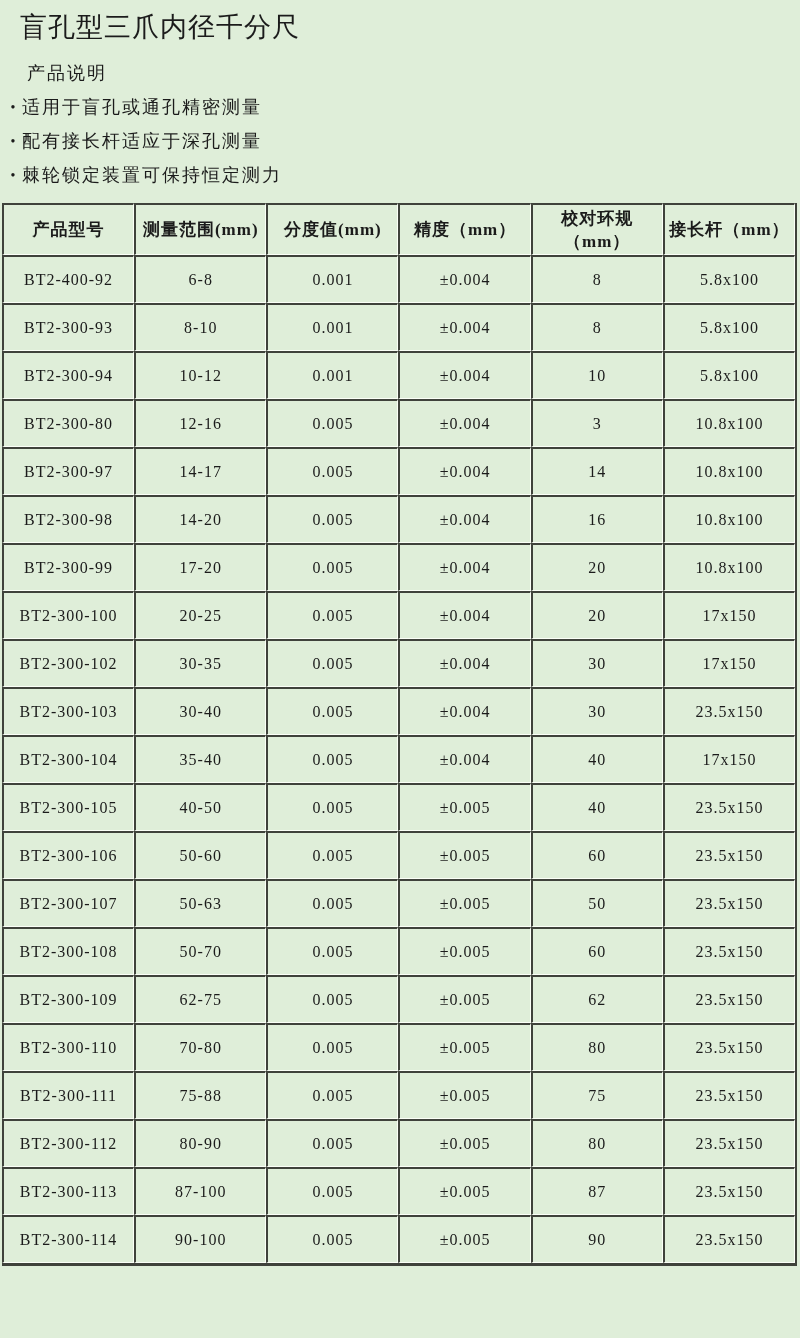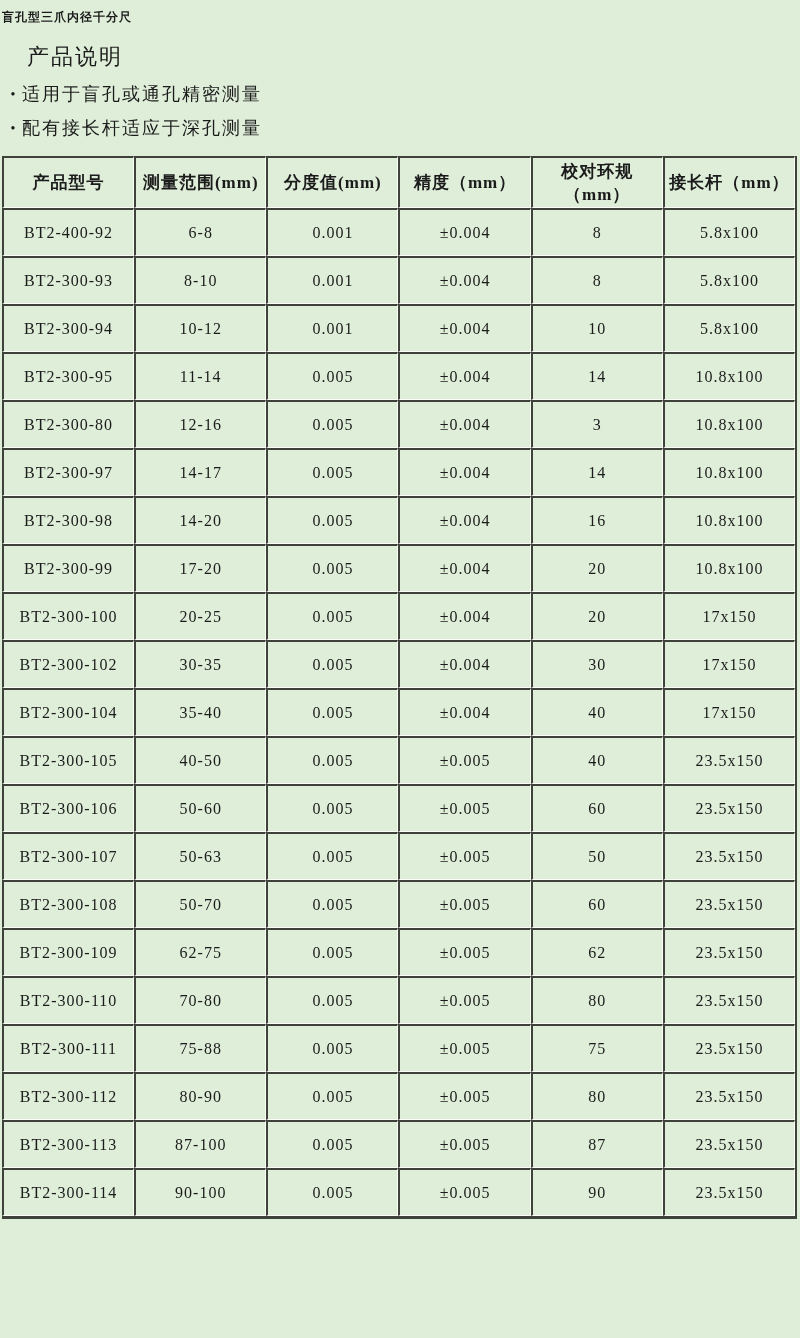--- a/index.html
+++ b/index.html
@@ -10,28 +10,27 @@
   }
   html,body{margin:0;padding:0;}
   body{
     width:800px;height:1338px;
     background:var(--bg);
     color:var(--text);
     font-family:"Liberation Serif","DejaVu Serif",serif;
     overflow:hidden;
   }
   .page-title{
-    padding:9px 0 0 2px;
-    font-size:12px;
+    padding:9px 0 0 20px;
+    font-size:27px;
     letter-spacing:1px;
-    font-weight:bold;
   }
   .subtitle{
     padding:16px 0 0 27px;
-    font-size:22px;
+    font-size:18px;
     letter-spacing:2px;
   }
   .feature-list{
     margin:8px 0 16px 0;
     padding:0 0 0 6px;
     list-style:none;
   }
   .feature-item{
     font-size:18px;
     letter-spacing:2px;
@@ -80,20 +79,21 @@
 </style>
 </head>
 <body>
 
 <div>
   <div class="page-title">盲孔型三爪内径千分尺</div>
   <div class="subtitle">产品说明</div>
   <ul class="feature-list">
       <li class="feature-item"><span class="bullet">•</span><span>适用于盲孔或通孔精密测量</span></li>
       <li class="feature-item"><span class="bullet">•</span><span>配有接长杆适应于深孔测量</span></li>
+      <li class="feature-item"><span class="bullet">•</span><span>棘轮锁定装置可保持恒定测力</span></li>
     </ul>
   <table class="spec-table">
     <thead>
       <tr>
           <th>产品型号</th>
           <th>测量范围(mm)</th>
           <th>分度值(mm)</th>
           <th>精度（mm）</th>
           <th>校对环规（mm）</th>
           <th>接长杆（mm）</th>
@@ -118,28 +118,20 @@
         </tr>
         <tr>
           <td>BT2-300-94</td>
           <td>10-12</td>
           <td>0.001</td>
           <td>±0.004</td>
           <td>10</td>
           <td>5.8x100</td>
         </tr>
         <tr>
-          <td>BT2-300-95</td>
-          <td>11-14</td>
-          <td>0.005</td>
-          <td>±0.004</td>
-          <td>14</td>
-          <td>10.8x100</td>
-        </tr>
-        <tr>
           <td>BT2-300-80</td>
           <td>12-16</td>
           <td>0.005</td>
           <td>±0.004</td>
           <td>3</td>
           <td>10.8x100</td>
         </tr>
         <tr>
           <td>BT2-300-97</td>
           <td>14-17</td>
@@ -172,20 +164,28 @@
           <td>20</td>
           <td>17x150</td>
         </tr>
         <tr>
           <td>BT2-300-102</td>
           <td>30-35</td>
           <td>0.005</td>
           <td>±0.004</td>
           <td>30</td>
           <td>17x150</td>
+        </tr>
+        <tr>
+          <td>BT2-300-103</td>
+          <td>30-40</td>
+          <td>0.005</td>
+          <td>±0.004</td>
+          <td>30</td>
+          <td>23.5x150</td>
         </tr>
         <tr>
           <td>BT2-300-104</td>
           <td>35-40</td>
           <td>0.005</td>
           <td>±0.004</td>
           <td>40</td>
           <td>17x150</td>
         </tr>
         <tr>

